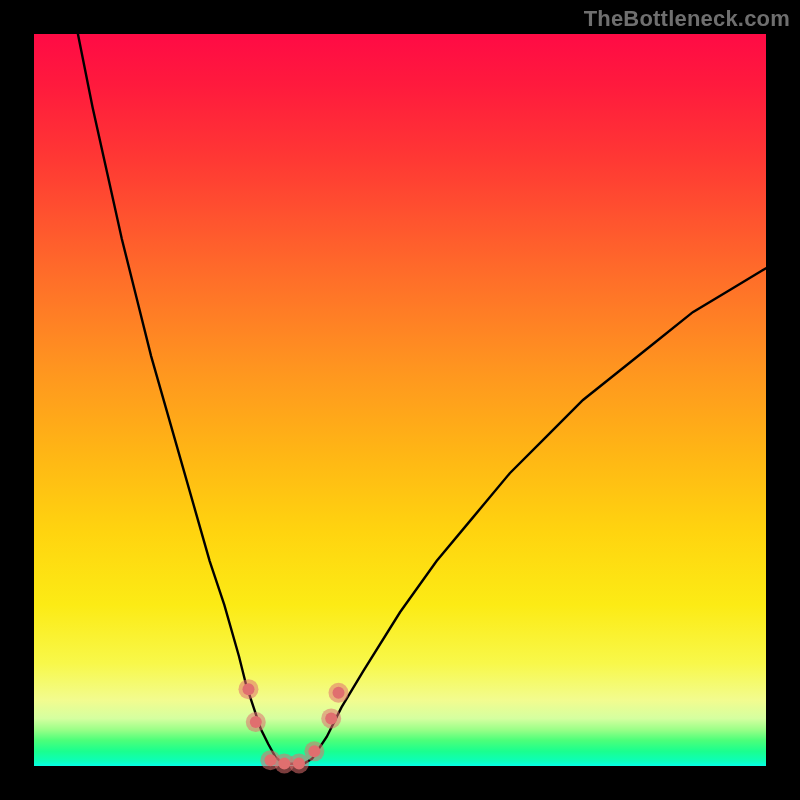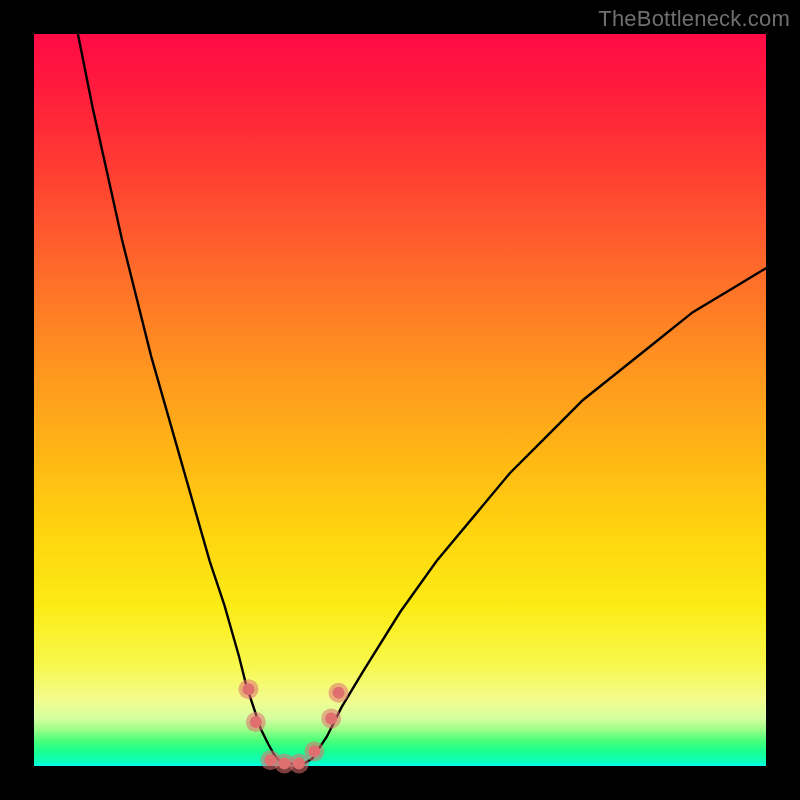--- a/index.html
+++ b/index.html
@@ -11,20 +11,21 @@
     font-family: Arial, Helvetica, sans-serif;
     overflow: hidden;
   }
   .frame {
     position: absolute;
     left: 0;
     top: 0;
     width: 800px;
     height: 800px;
     background: #000;
+    font-weight: bold;
   }
   .plot {
     position: absolute;
     left: 34px;
     top: 34px;
     width: 732px;
     height: 732px;
     
     background: linear-gradient(
       to bottom,

